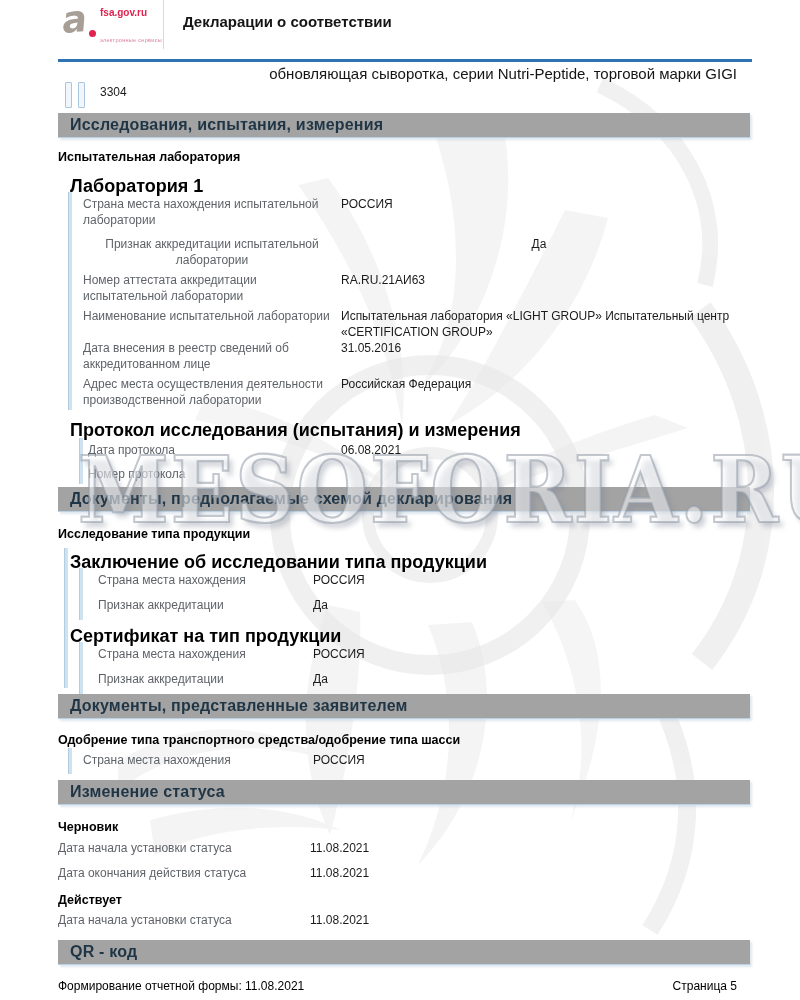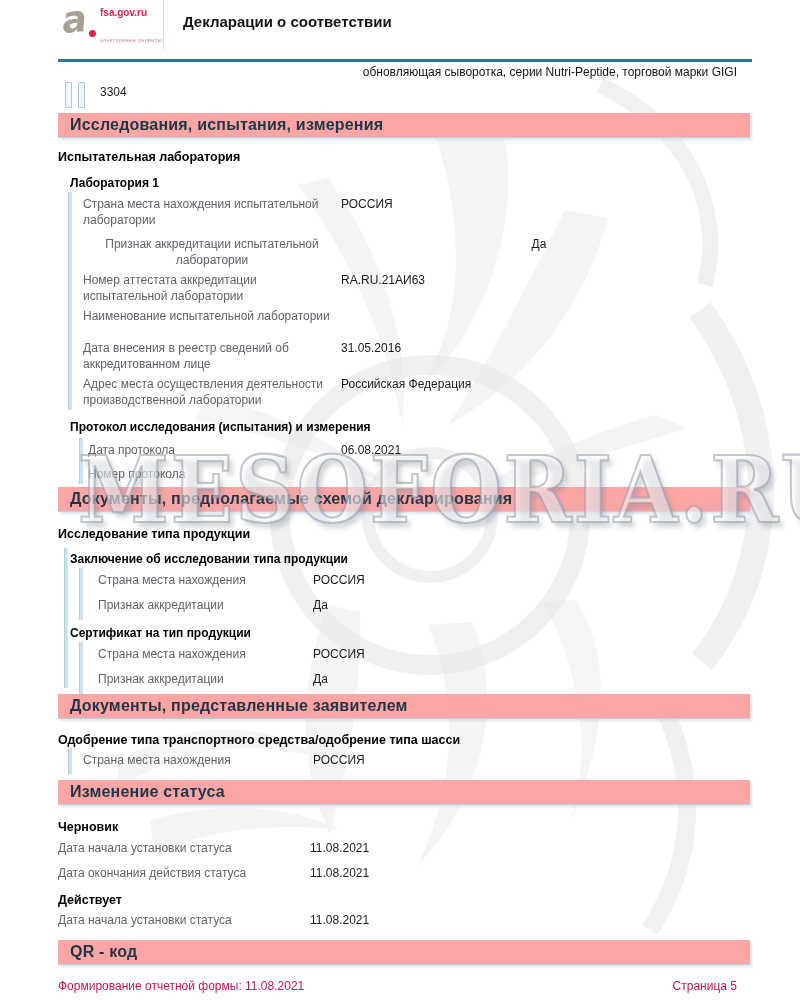--- a/index.html
+++ b/index.html
@@ -22,47 +22,47 @@
   .content{position:relative;z-index:1;}
   
   .logo-box{position:absolute;left:62px;top:4px;width:100px;height:44px;}
   .logo-a{position:absolute;left:0;top:-6px;font-family:"DejaVu Sans",sans-serif;font-style:italic;font-weight:bold;font-size:37px;color:#a79e96;transform:rotate(-6deg);}
   .logo-dot{position:absolute;left:27px;top:26px;width:7px;height:7px;border-radius:50%;background:#e0224f;}
   .logo-site{position:absolute;left:38px;top:3px;font-size:10px;font-weight:bold;color:#e0224f;text-align:right;}
   .logo-tagline{position:absolute;left:38px;top:33px;font-size:5.5px;color:#db7f9d;letter-spacing:.3px;}
   .hdr-divider{position:absolute;left:163px;top:0;width:1px;height:49px;background:#d9d9d9;}
   .hdr-title{position:absolute;left:183px;top:13px;font-size:15px;font-weight:bold;color:#151515;}
   .blue-rule{position:absolute;left:58px;top:59px;width:694px;height:3px;background:#2e74b5;}
-  .product-line{position:absolute;left:58px;top:65px;width:679px;text-align:right;font-size:12px;color:#151515;}
+  .product-line{position:absolute;left:58px;top:65px;width:679px;text-align:right;font-size:15px;color:#151515;}
   
   .bar{
     position:absolute;left:58px;width:692px;height:25px;
-    background:#fca5a5;border-bottom:1px solid #bcd2e4;
+    background:#a3a3a3;border-bottom:1px solid #bcd2e4;
     box-shadow:2px 2px 2px rgba(185,203,221,0.45);
     display:flex;align-items:center;padding-left:12px;box-sizing:border-box;
     font-size:16px;font-weight:bold;color:#1f3545;letter-spacing:.2px;
   }
   
   .h1{position:absolute;font-size:12.5px;font-weight:bold;color:#000;}
-  .h2{position:absolute;font-size:12px;font-weight:bold;color:#000;}
+  .h2{position:absolute;font-size:18px;font-weight:bold;color:#000;}
   
   .frow{position:absolute;display:flex;font-size:12px;line-height:16px;}
   .flabel{flex:none;color:#5f6368;}
   .fvalue{flex:1;color:#1b1b1b;}
   .g-tnved{left:100px;width:637px;} .g-tnved .flabel{width:275px;}
   .g-lab{left:83px;width:654px;}   .g-lab .flabel{width:258px;}
   .g-prot{left:88px;width:649px;}  .g-prot .flabel{width:253px;}
   .g-deep{left:98px;width:639px;}  .g-deep .flabel{width:215px;}
   .g-odo{left:83px;width:654px;}   .g-odo .flabel{width:230px;}
   .g-stat{left:58px;width:679px;}  .g-stat .flabel{width:252px;}
   
   .guide{position:absolute;width:3px;background:#cfe2f0;border-left:1px solid #b2cde2;}
   .tnbar{position:absolute;width:5px;height:24px;background:#f0f6fb;border:1px solid #aac6de;border-radius:1px;}
   
-  .foot{position:absolute;top:979px;font-size:12px;color:#be185d;}
+  .foot{position:absolute;top:979px;font-size:12px;color:#000000;}
 </style>
 </head>
 <body>
 
 <div class="page">
 
   <svg class="ornament" viewBox="0 0 800 1000" xmlns="http://www.w3.org/2000/svg">
     <g fill="#ececec" opacity="0.55">
       <path d="M430,120 C470,230 462,330 418,390 C482,335 525,225 502,120 Z"></path>
       <path d="M298,185 C360,270 392,360 402,425 C412,340 378,245 328,178 Z"></path>
@@ -118,20 +118,21 @@
     <div class="frow g-lab" style="top:236px;text-align:center;">
       <span class="flabel">Признак аккредитации испытательной лаборатории</span>
       <span class="fvalue">Да</span>
     </div>
     <div class="frow g-lab" style="top:272px;">
       <span class="flabel">Номер аттестата аккредитации испытательной лаборатории</span>
       <span class="fvalue">RA.RU.21АИ63</span>
     </div>
     <div class="frow g-lab" style="top:308px;">
       <span class="flabel">Наименование испытательной лаборатории</span>
+      <span class="fvalue">Испытательная лаборатория «LIGHT GROUP»  Испытательный центр «CERTIFICATION GROUP»</span>
     </div>
     <div class="frow g-lab" style="top:340px;">
       <span class="flabel">Дата внесения в реестр сведений об аккредитованном лице</span>
       <span class="fvalue">31.05.2016</span>
     </div>
     <div class="frow g-lab" style="top:376px;">
       <span class="flabel">Адрес места осуществления деятельности производственной лаборатории</span>
       <span class="fvalue">Российская Федерация</span>
     </div>
 

